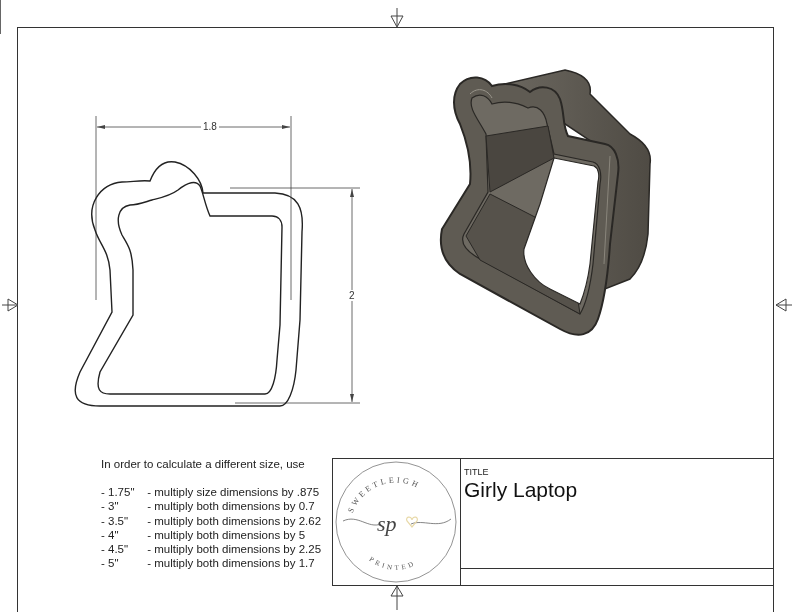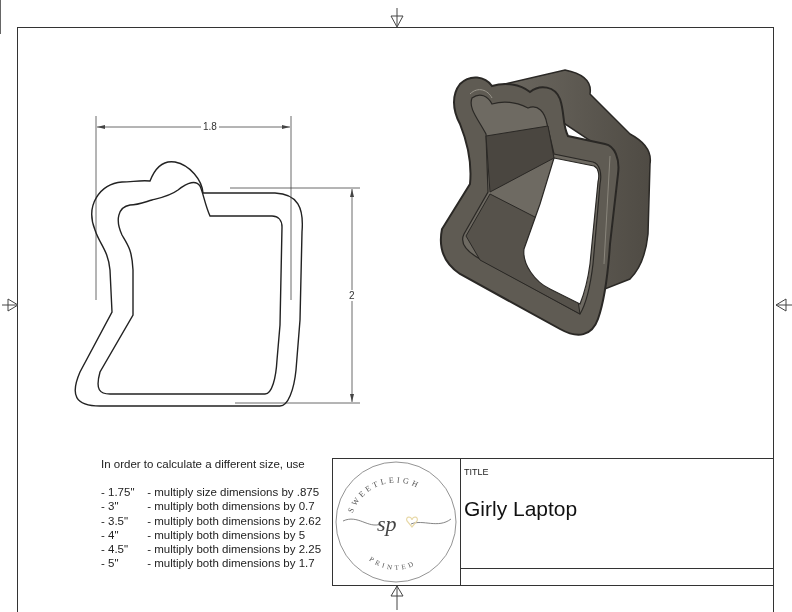--- a/index.html
+++ b/index.html
@@ -7,21 +7,21 @@
   .abs { position:absolute; }
   .frame { position:absolute; left:17px; top:27px; width:757px; height:590px; border:1px solid #333; border-bottom:none; box-sizing:border-box; }
   .corner-mark { position:absolute; background:#666; }
   .notes { position:absolute; left:69px; top:457px; font-size:11.5px; line-height:14.2px; color:#222;margin-left:32px; }
   .notes .row { white-space:pre; }
   .notes .sz { display:inline-block; width:43px; }
   .title-block { position:absolute; left:332px; top:458px; width:442px; height:128px; border:1px solid #333; border-right:none; box-sizing:border-box; }
   .logo-cell { position:absolute; left:0; top:0; width:127px; height:126px; border-right:1px solid #333; }
   .title-cell { position:absolute; left:128px; top:0; right:0; height:109px; border-bottom:1px solid #333; }
   .title-label { position:absolute; left:3px; top:8px; font-size:9px; color:#222; }
-  .title-text { position:absolute; left:3px; top:19px; font-size:21px; color:#111;margin-top:19px; }
+  .title-text { position:absolute; left:3px; top:19px; font-size:21px; color:#111; }
   .copyright { position:absolute; left:131px; top:111px; font-size:9.5px; color:#222; }
   .dim-label { position:absolute; font-size:10px; color:#333; background:#fff; padding:0 2px; }
 </style>
 </head>
 <body>
 
 <div class="frame"></div>
 <div class="corner-mark" style="left:0;top:0;width:1px;height:34px;"></div>
 
 <svg class="abs" style="left:388px;top:6px;" width="18" height="22">

